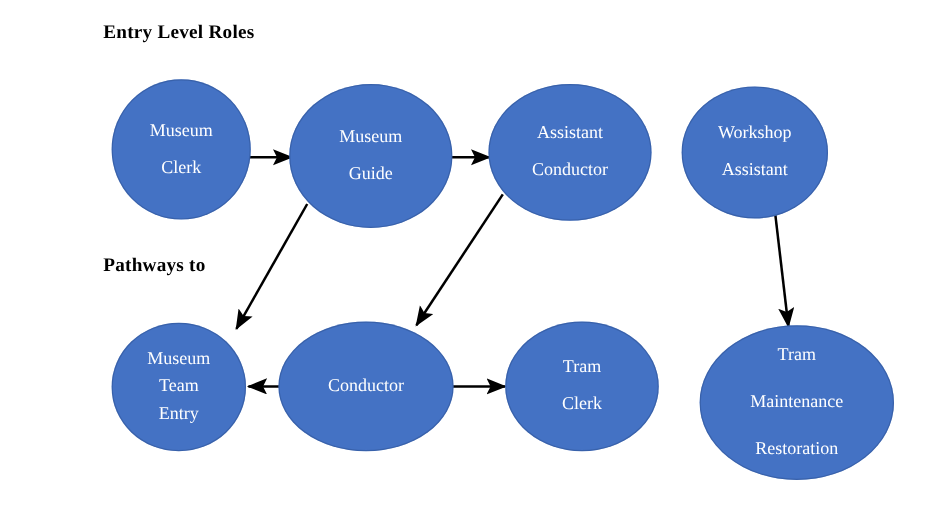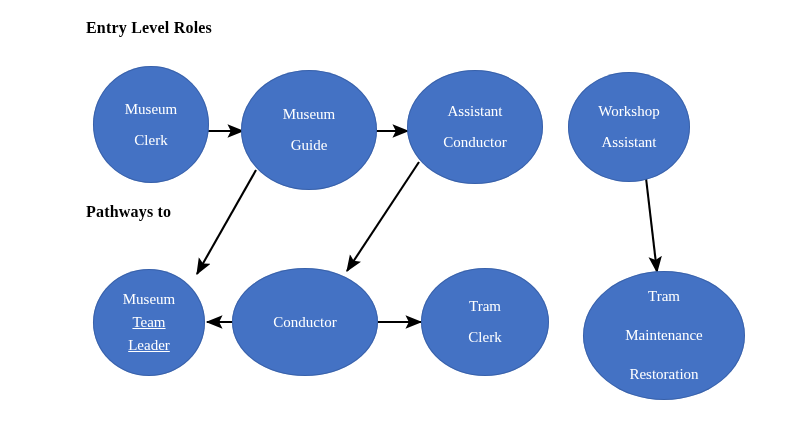--- a/index.html
+++ b/index.html
@@ -18,42 +18,42 @@
   .heading {
     position: absolute;
     font-family: "Liberation Serif", "DejaVu Serif", serif;
     font-weight: bold;
     font-size: 16px;
     color: #000000;
     white-space: nowrap;
     letter-spacing: 0.2px;
   }
   #heading-entry { left: 86px; top: 19px; }
-  #heading-pathways { left: 86px; top: 203px; }
+  #heading-pathways { left: 86px; top: 213px; }
 
   .node {
     position: absolute;
     border-radius: 50%;
     background: #4472C4;
     box-shadow: inset 0 0 0 1px rgba(47,84,150,0.55);
     display: flex;
     flex-direction: column;
     align-items: center;
     justify-content: center;
     color: #ffffff;
     font-family: "Liberation Serif", "DejaVu Serif", serif;
     font-size: 15px;
     line-height: 1.0;
     text-align: center;
     user-select: none;
   }
   .node .ln { display: block; }
   .node.gap-wide .ln + .ln { margin-top: 16px; }
   .node.gap-mid  .ln + .ln { margin-top: 24px; }
-  .node.gap-tight .ln + .ln { margin-top: 8px; text-decoration: underline; }
+  .node.gap-tight .ln + .ln { margin-top: 8px; }
 
   svg.arrows {
     position: absolute;
     left: 0;
     top: 0;
     width: 785px;
     height: 430px;
     pointer-events: none;
   }
   svg.arrows line { stroke: #000000; stroke-width: 2.1; }
@@ -105,21 +105,21 @@
   </div>
 
   <div class="node gap-wide" style="left:568px; top:72px; width:122px; height:110px;">
     <span class="ln">Workshop</span>
     <span class="ln">Assistant</span>
   </div>
 
   <div class="node gap-tight" style="left:93px; top:269px; width:112px; height:107px;">
     <span class="ln">Museum</span>
     <span class="ln">Team</span>
-    <span class="ln">Leader</span>
+    <span class="ln">Entry</span>
   </div>
 
   <div class="node" style="left:232px; top:268px; width:146px; height:108px;">
     <span class="ln">Conductor</span>
   </div>
 
   <div class="node gap-wide" style="left:421px; top:268px; width:128px; height:108px;">
     <span class="ln">Tram</span>
     <span class="ln">Clerk</span>
   </div>

